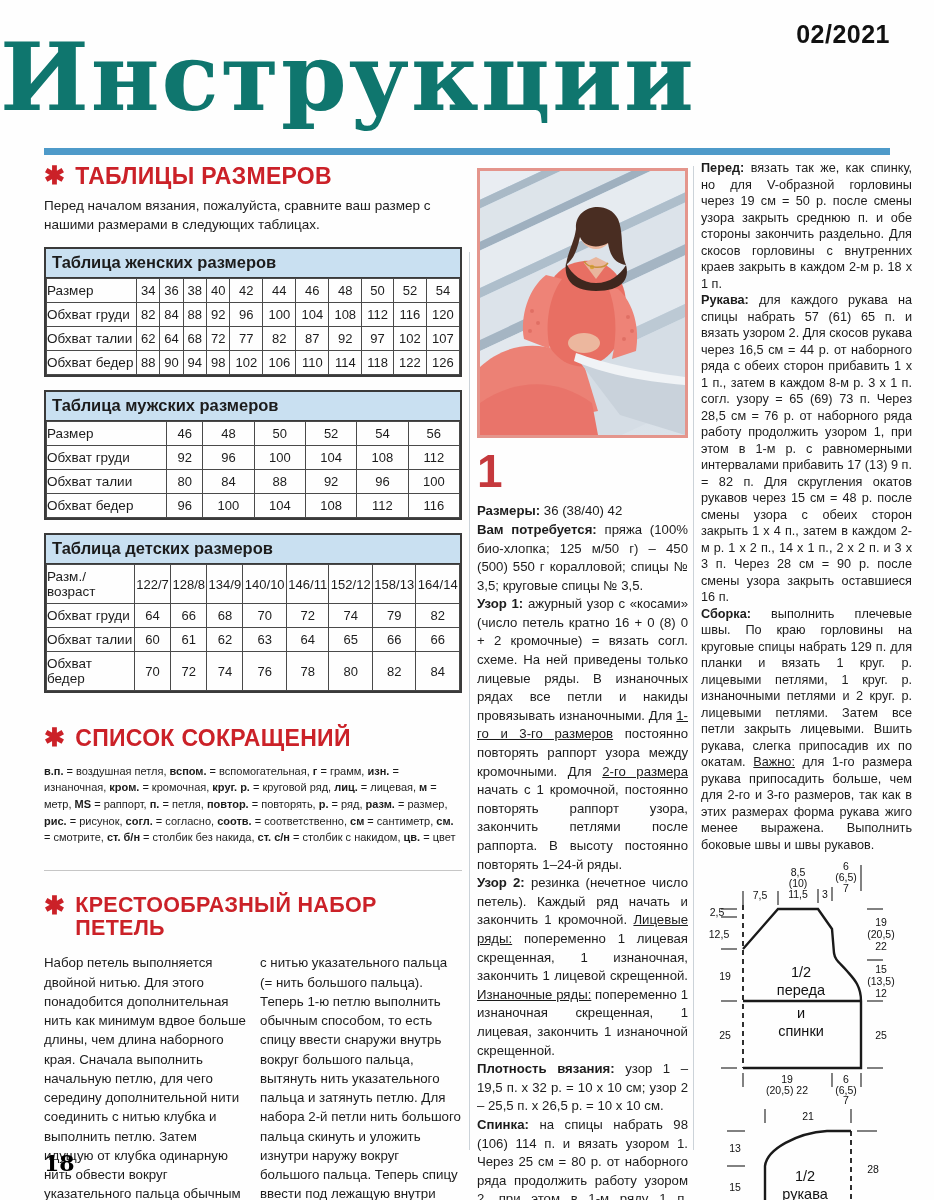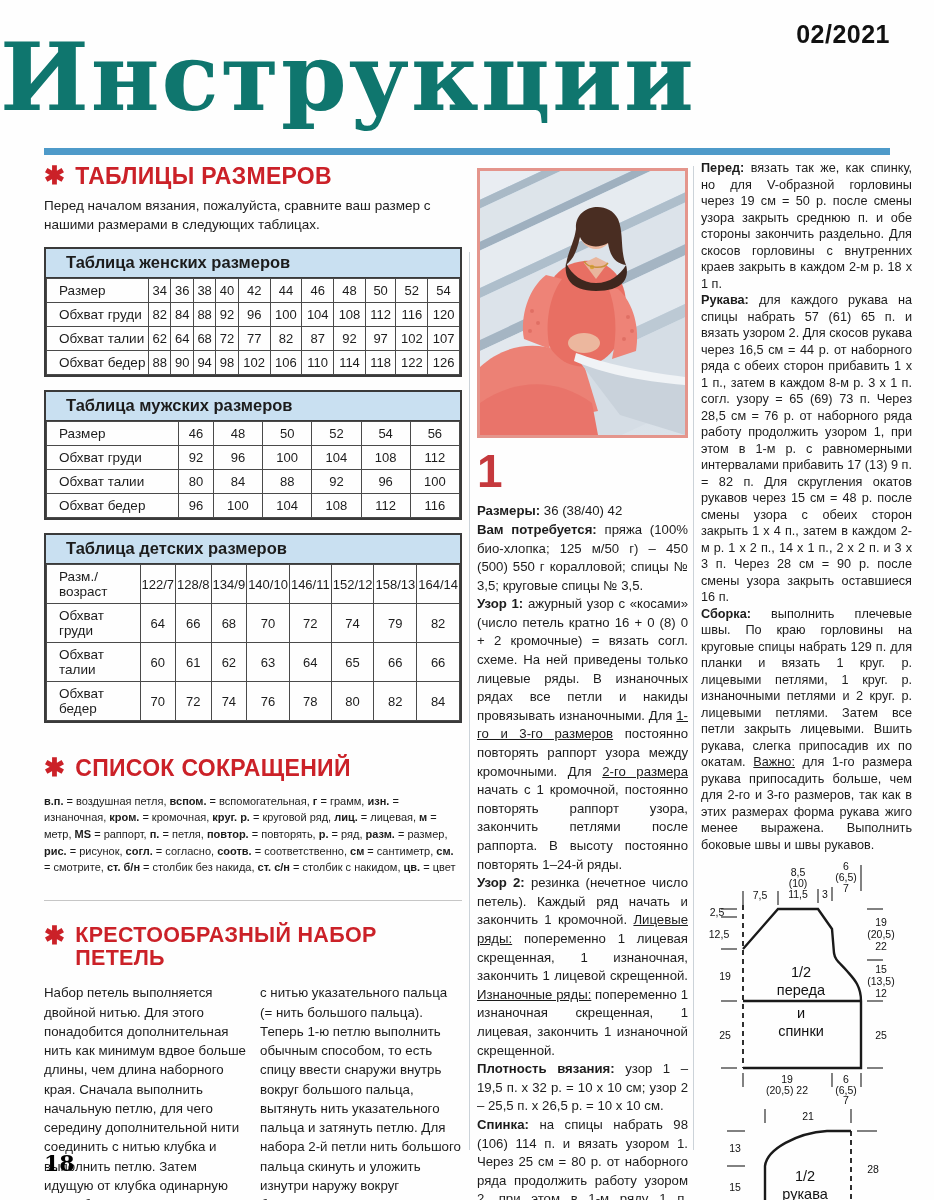--- a/index.html
+++ b/index.html
@@ -17,24 +17,24 @@
   .col-mid{position:absolute;left:477px;top:168px;width:211px;}
   .col-right{position:absolute;left:701px;top:160px;width:211px;}
   
   .sec-head{display:flex;align-items:flex-start;gap:10px;color:#cb2128;font-weight:700;
         font-size:23px;letter-spacing:.3px;line-height:1.05;}
   .sec-head .star{font-size:25px;line-height:.95;}
   .sec-head.small{font-size:21.5px;}
   .intro{font-size:13.5px;line-height:1.38;margin:9px 0 0;}
   
   .tbl{margin-top:13px;border:2px solid #3a3a3a;}
-  .tbl-title{background:#c9e0f1;font-weight:700;font-size:16.5px;padding:4px 20px 5px;border-bottom:1px solid #3a3a3a;}
+  .tbl-title{background:#c9e0f1;font-weight:700;font-size:16.5px;padding:4px 6px 5px;border-bottom:1px solid #3a3a3a;}
   .tbl table{width:100%;border-collapse:collapse;}
   .tbl td{border:1px solid #4a4a4a;text-align:center;font-size:13px;padding:4px 1px;}
-  .tbl td.lbl{text-align:left;padding-left:12px;font-size:13.5px;}
+  .tbl td.lbl{text-align:left;padding-left:0;font-size:13.5px;}
   .tbl-women td.lbl{width:88px;}
   .tbl-men td.lbl{width:118px;}
   .tbl-kids td.lbl{width:86px;}
   
   .abbr{font-size:11px;line-height:1.52;margin:12px 0 0;}
   .abbr b{font-weight:700;}
   .sep{border:none;border-top:1px solid #c6c6c6;margin:24px 0 0;}
   .mt34{margin-top:33px;}
   .mt22{margin-top:23px;}
   .cast-cols{display:flex;gap:14px;margin-top:14px;}

